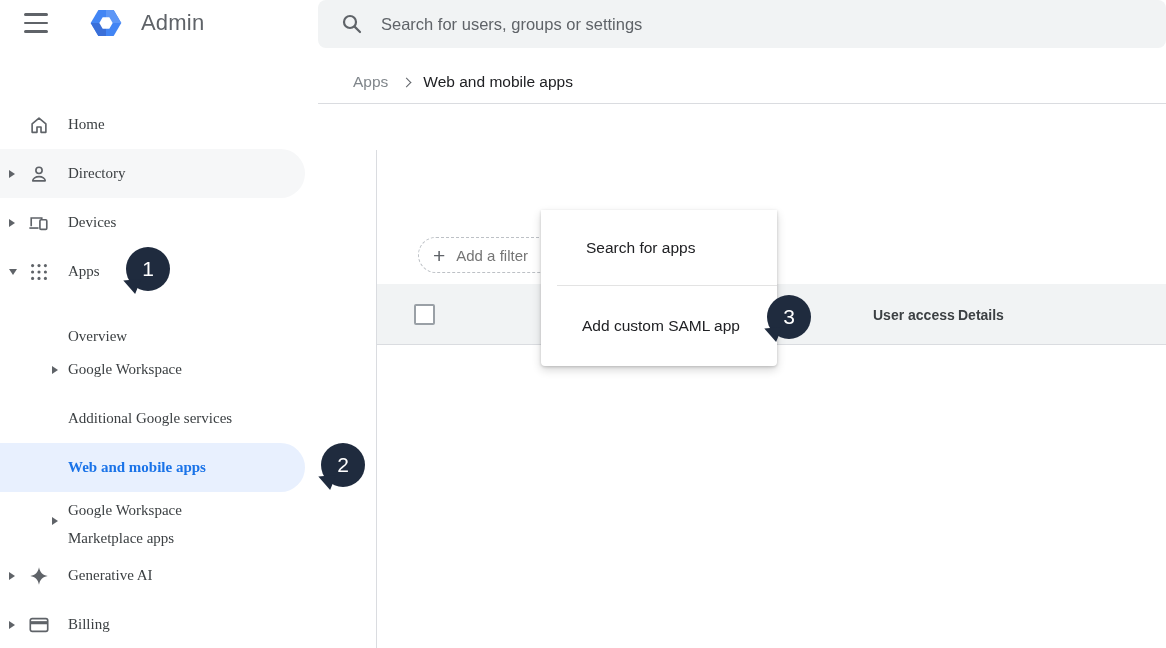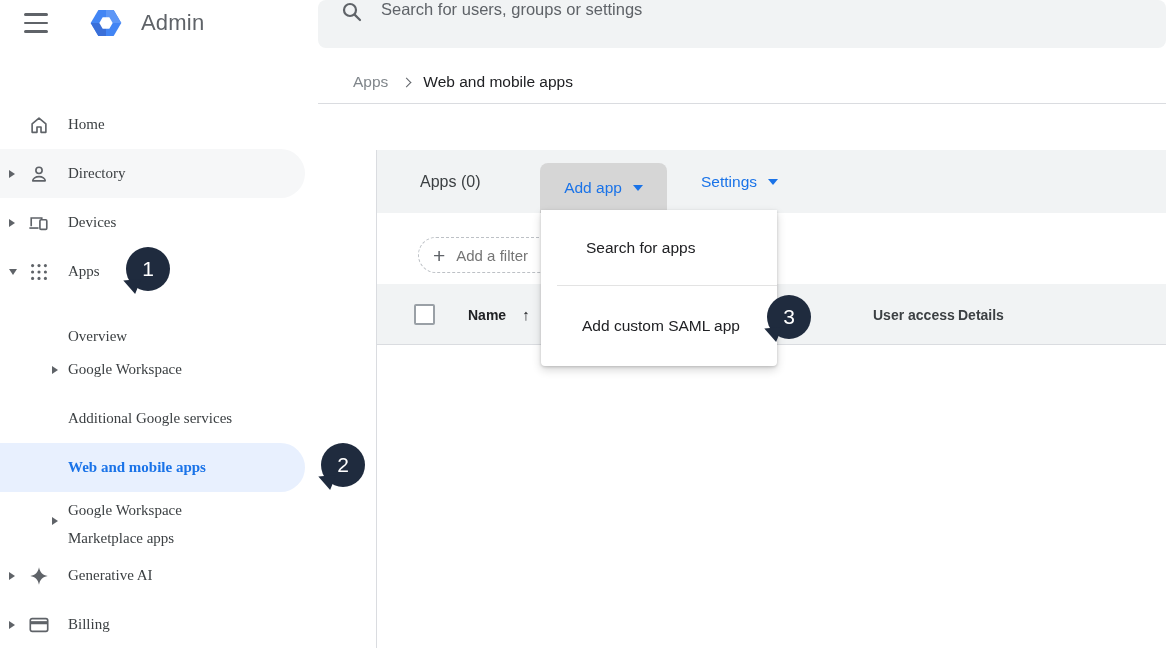--- a/index.html
+++ b/index.html
@@ -7,21 +7,21 @@
   body { font-family:"Liberation Sans", sans-serif; background:#fff; color:#3c4043; overflow:hidden; }
   #app { position:relative; width:1166px; height:648px; background:#fff; overflow:hidden; }
 
   
   .hamburger { position:absolute; left:24px; top:13px; width:24px; height:20px;
     display:flex; flex-direction:column; justify-content:space-between; cursor:pointer; }
   .hamburger span { display:block; height:2.6px; background:#5f6368; border-radius:2px; }
   .brand { position:absolute; left:88px; top:5px; display:flex; align-items:center; gap:17px; }
   .brand-text { font-size:22px; color:#5f6368; letter-spacing:0.2px; }
   .searchbar { position:absolute; left:318px; top:0; right:0; height:48px;
-    background:#f1f3f4; border-radius:8px; display:flex; align-items:flex-start; padding-left:22px; }
+    background:#f1f3f4; border-radius:8px; display:flex; align-items:center; padding-left:22px; }
   .searchbar svg { flex:0 0 auto; }
   .searchbar input { border:none; outline:none; background:transparent; margin-left:17px;
     font-family:"Liberation Sans", sans-serif; font-size:16.5px; color:#3c4043; width:700px; }
   .searchbar input::placeholder { color:#5f6368; opacity:1; }
 
   
   .breadcrumb { position:absolute; left:353px; top:70px; height:24px; display:flex; align-items:center; font-size:15.5px; }
   .bc-parent { color:#80868b; cursor:pointer; }
   .bc-chev { width:7px; height:7px; border-top:1.8px solid #5f6368; border-right:1.8px solid #5f6368;
     transform:rotate(45deg); margin:0 13px 0 15px; }
@@ -216,43 +216,28 @@
             <rect x="2.5" y="5" width="19" height="14" rx="2" fill="none" stroke="#5f6368" stroke-width="1.8"></rect>
             <rect x="2.5" y="7.8" width="19" height="3.4" fill="#5f6368"></rect>
           </svg>
       </span>
       <span class="lbl">Billing</span>
     </div>
   </nav>
 
   <div class="vdivider"></div>
 
-  <div class="toolbar">
-    <span class="tb-title">Apps (0)</span>
-    <button class="addapp-btn">
-      <span>Add app</span>
-      <span class="caret"></span>
-    </button>
-    <button class="settings-btn">
-      <span>Settings</span>
-      <span class="caret"></span>
-    </button>
-  </div>
 
   <div class="filterchip">
     <span class="plus-icon">+</span>
     <span>Add a filter</span>
   </div>
 
   <div class="thead">
     <span class="checkbox"></span>
-    <span class="th-name">
-      <span>Name</span>
-      <span class="sort-up">↑</span>
-    </span>
     <span class="th-ua">User access</span>
     <span class="th-d">Details</span>
   </div>
 
   <div class="menu">
     <div class="menu-item menu-item-1">Search for apps</div>
     <div class="menu-item menu-item-2">Add custom SAML app</div>
   </div>
 
   <div class="badge badge-1">1</div>

